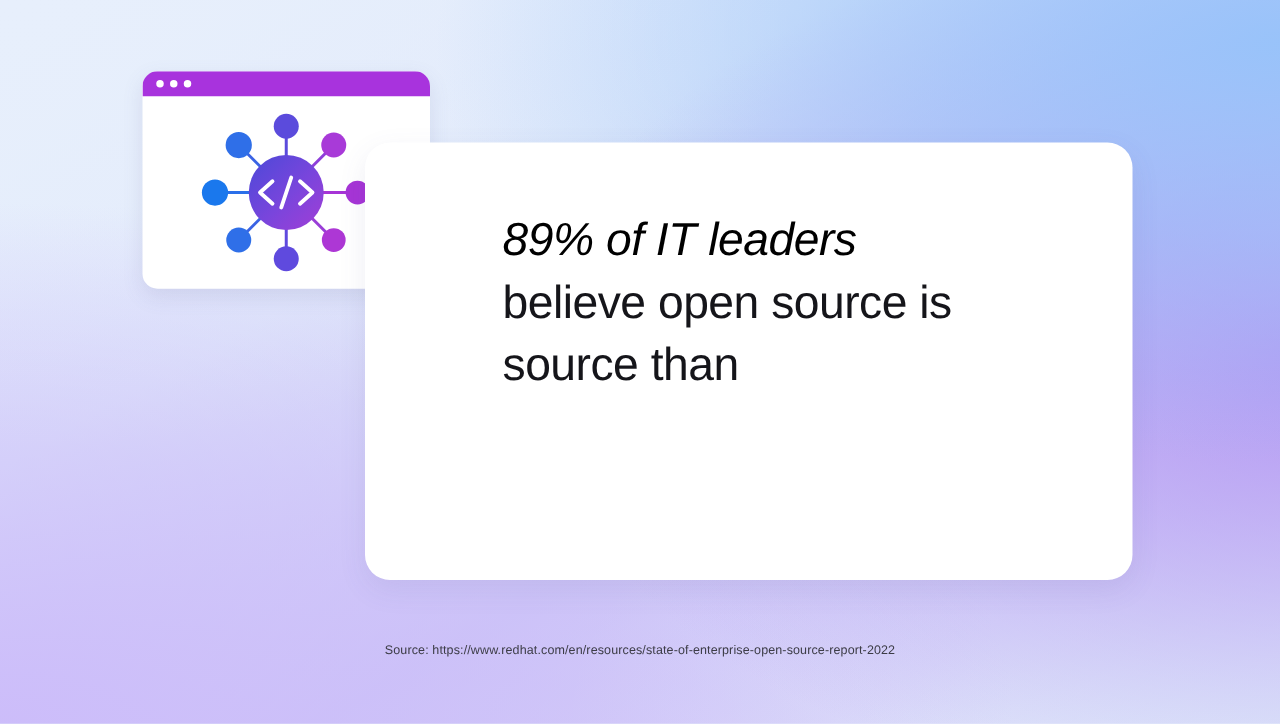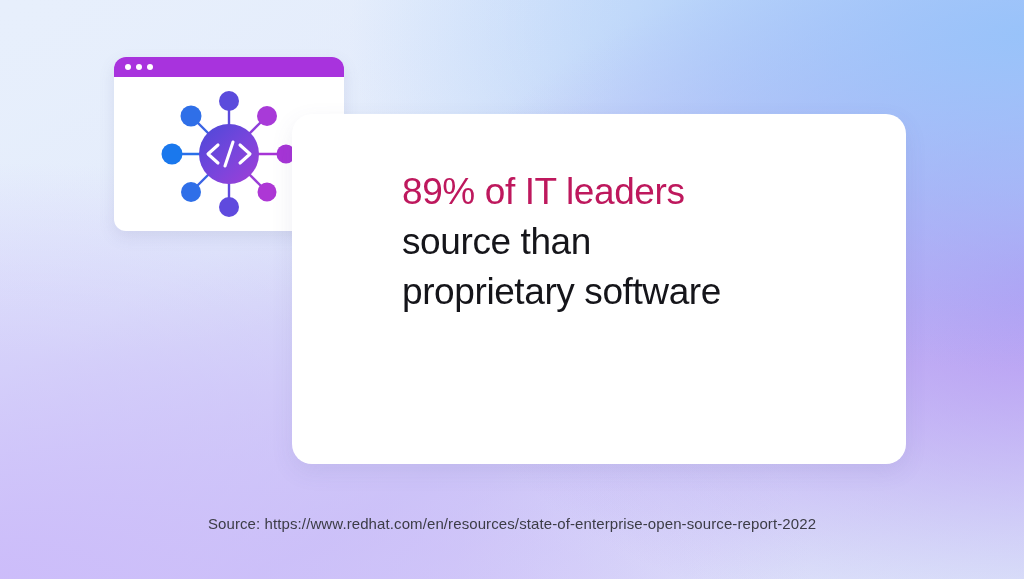--- a/index.html
+++ b/index.html
@@ -75,31 +75,31 @@
     position: absolute;
     left: 110px;
     top: 53px;
     width: 480px;
     font-size: 37px;
     line-height: 50px;
     letter-spacing: -0.4px;
     font-weight: 400;
     color: #15151a;
   }
-  #headline .accent { color: #be185d; }
+  #headline .accent { color: #000000; font-style: italic; }
   #headline .hl-line { display: block; white-space: nowrap; }
 
   
   #source-line {
     position: absolute;
     left: 0;
     right: 0;
     top: 515px;
     text-align: center;
-    font-size: 15px;
+    font-size: 10px;
     letter-spacing: 0.1px;
     color: #3c3c46;
   }
 </style>
 </head>
 <body>
 
 <div id="bg-canvas"></div>
 
 <div id="browser-card">
@@ -146,18 +146,18 @@
         <polyline points="86,62 96,71 86,80"></polyline>
         <line x1="79" y1="59" x2="71" y2="83"></line>
       </g>
     </svg>
   </div>
 </div>
 
 <div id="content-card">
   <div id="headline">
     <span class="hl-line accent">89% of IT leaders</span>
+    <span class="hl-line">believe open source is</span>
     <span class="hl-line">source than</span>
-    <span class="hl-line">proprietary software</span>
   </div>
 </div>
 
 <div id="source-line">Source: https://www.redhat.com/en/resources/state-of-enterprise-open-source-report-2022</div>
 
 </body></html>

